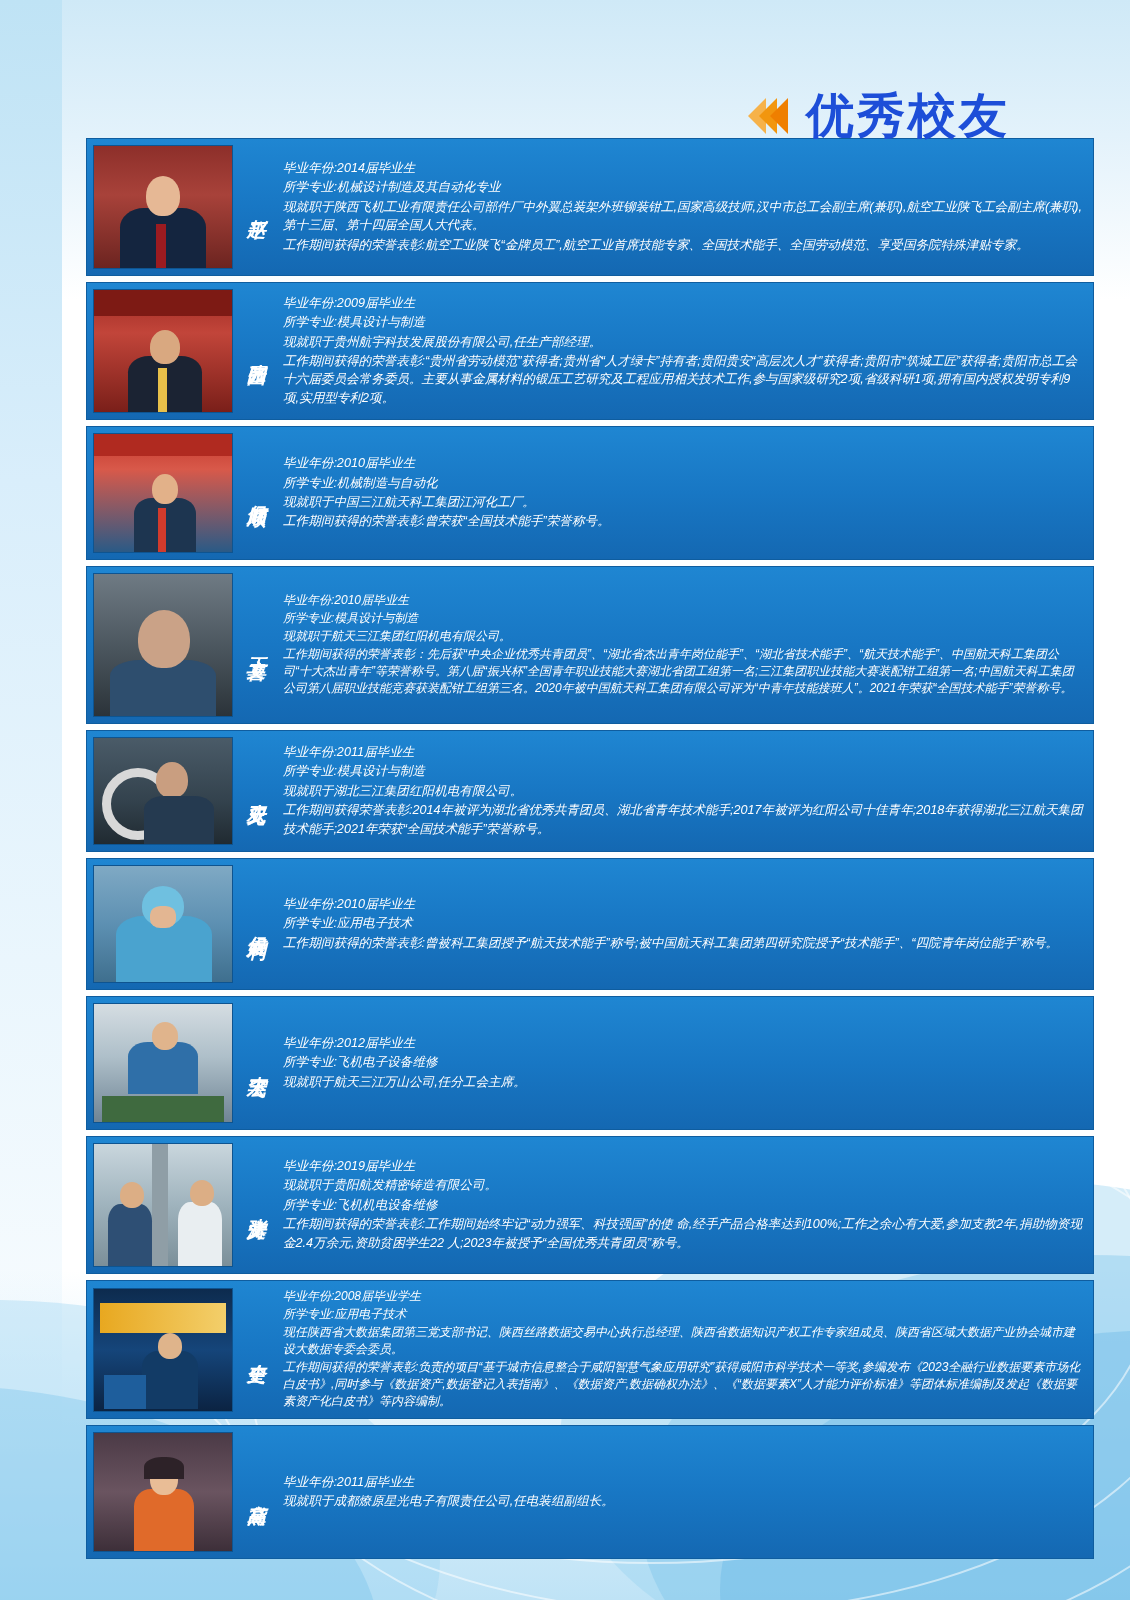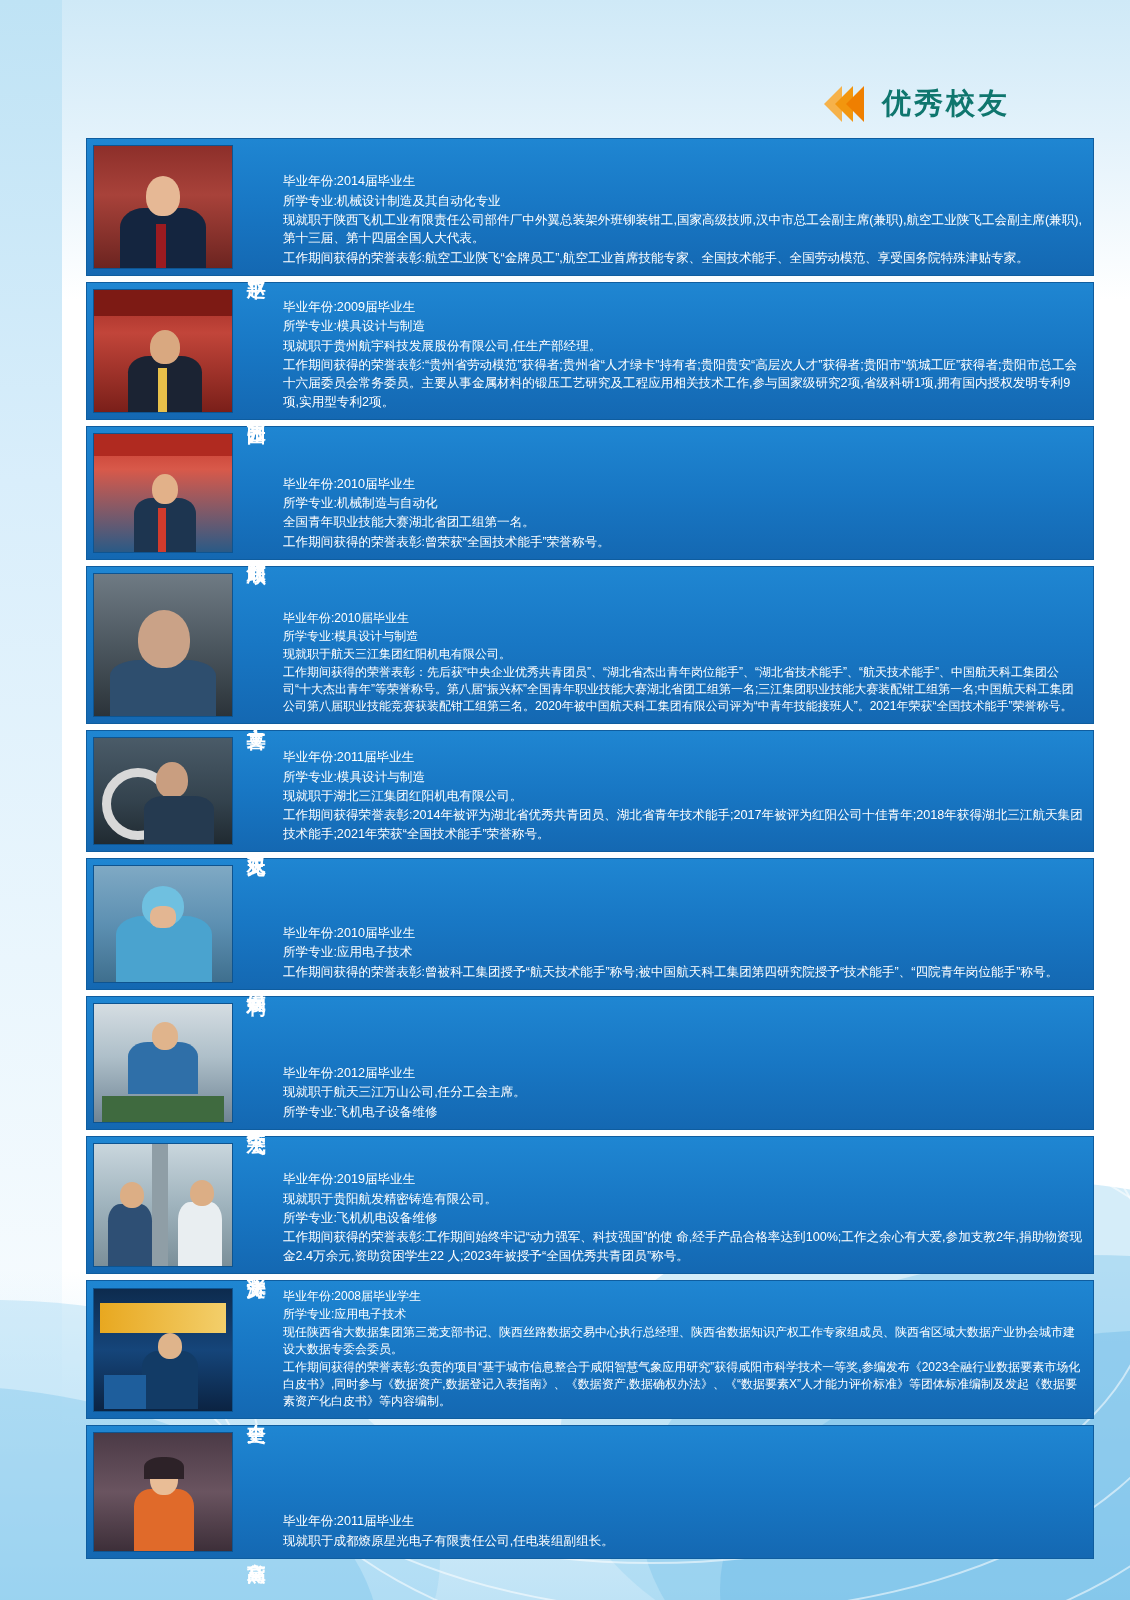--- a/index.html
+++ b/index.html
@@ -36,31 +36,32 @@
 
   
   .header{position:absolute;right:120px;top:84px;display:flex;align-items:center;z-index:3;}
   .chev-wrap{display:flex;align-items:center;margin-right:18px;}
   .chev{width:0;height:0;border-top:18px solid transparent;border-bottom:18px solid transparent;
         border-right:18px solid #f08a00;margin-left:-7px;}
   .chev.c1{border-right-color:#f6b24a;}
   .chev.c2{border-right-color:#f2960e;}
   .chev.c3{border-right-color:#ef7f00;}
   .header-title{
-    font-size:29px;font-weight:bold;color:#0f766e;letter-spacing:3px;
+    font-size:48px;font-weight:bold;color:#1d4ed8;letter-spacing:3px;
     font-family:"Liberation Sans","DejaVu Sans",sans-serif;
   }
 
   
   .sheet{position:absolute;left:86px;top:138px;width:1008px;z-index:2;}
   .row{
-    display:flex;align-items:flex-end;margin-bottom:6px;
+    display:flex;align-items:center;margin-bottom:6px;
     background:linear-gradient(180deg,#1f86d2 0%,#1877c4 50%,#1468b2 100%);
     border:1px solid #0f5d9f;
     box-sizing:border-box;
+    font-style:italic;
   }
   .photo{
     width:138px;flex:0 0 138px;margin:6px 0 6px 6px;position:relative;overflow:hidden;
     border:1px solid #0e5490;background:#123c63;
   }
   .photo .ph-inner{position:absolute;inset:0;}
   .name{
     flex:0 0 46px;width:46px;display:flex;align-items:center;justify-content:center;
     color:#ffffff;font-size:19px;font-weight:bold;line-height:1.08;
     writing-mode:vertical-rl;text-orientation:upright;letter-spacing:2px;
@@ -147,21 +148,21 @@
         <div class="ph-band" style="left:0;top:0;width:138px;height:22px;background:#b02a20;"></div>
         <div class="ph-body" style="left:40px;top:64px;width:62px;height:56px;background:#1d3550;"></div>
         <div class="ph-figure" style="left:58px;top:40px;width:26px;height:30px;background:#e2b189;"></div>
         <div class="ph-band" style="left:64px;top:74px;width:8px;height:46px;background:#d23b2c;"></div>
       </div>
     </div>
     <div class="name">侯顺顺</div>
     <div class="info">
       <p>毕业年份:2010届毕业生</p>
       <p>所学专业:机械制造与自动化</p>
-      <p>全国青年职业技能大赛湖北省团工组第一名。</p>
+      <p>现就职于中国三江航天科工集团江河化工厂。</p>
       <p>工作期间获得的荣誉表彰:曾荣获“全国技术能手”荣誉称号。</p>
     </div>
   </div>
 
   <div class="row small">
     <div class="photo" style="height:142px;">
       <div class="ph-inner" style="background:linear-gradient(180deg,#6f7b84 0%,#49545c 55%,#2b3339 100%);">
         <div class="ph-body" style="left:16px;top:86px;width:106px;height:56px;background:#2e4e6e;"></div>
         <div class="ph-figure" style="left:44px;top:36px;width:52px;height:58px;background:#caa287;"></div>
       </div>
@@ -212,22 +213,22 @@
     <div class="photo" style="height:118px;">
       <div class="ph-inner" style="background:linear-gradient(180deg,#d5dde2 0%,#aebfc9 45%,#6f8494 100%);">
         <div class="ph-body" style="left:34px;top:38px;width:70px;height:52px;background:#2f6fa8;"></div>
         <div class="ph-figure" style="left:58px;top:18px;width:26px;height:28px;background:#e0b48c;"></div>
         <div class="ph-band" style="left:8px;top:92px;width:122px;height:26px;background:#3f6a3f;"></div>
       </div>
     </div>
     <div class="name">李宏飞</div>
     <div class="info">
       <p>毕业年份:2012届毕业生</p>
+      <p>所学专业:飞机电子设备维修</p>
       <p>现就职于航天三江万山公司,任分工会主席。</p>
-      <p>所学专业:飞机电子设备维修</p>
     </div>
   </div>
 
   <div class="row">
     <div class="photo" style="height:122px;">
       <div class="ph-inner" style="background:linear-gradient(180deg,#c9d6dd 0%,#9fb3bd 50%,#7b8f99 100%);">
         <div class="ph-band" style="left:58px;top:0;width:16px;height:122px;background:#8f9ea6;"></div>
         <div class="ph-body" style="left:14px;top:60px;width:44px;height:62px;background:#2e4f74;"></div>
         <div class="ph-figure" style="left:26px;top:38px;width:24px;height:26px;background:#dcae85;"></div>
         <div class="ph-body" style="left:84px;top:58px;width:44px;height:64px;background:#e9eef1;"></div>

